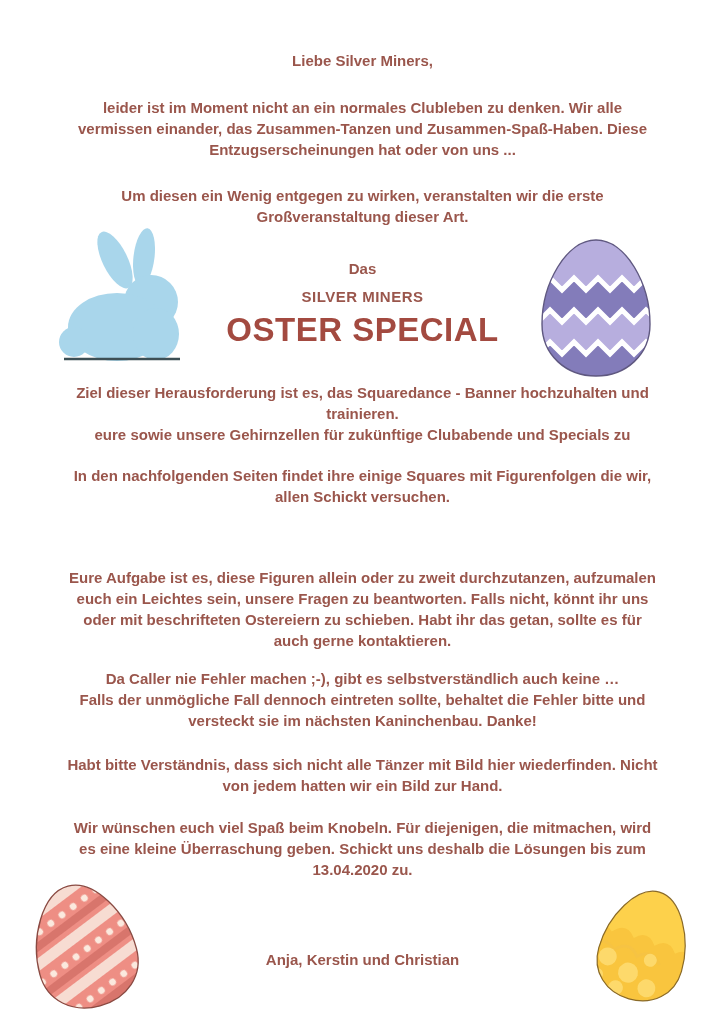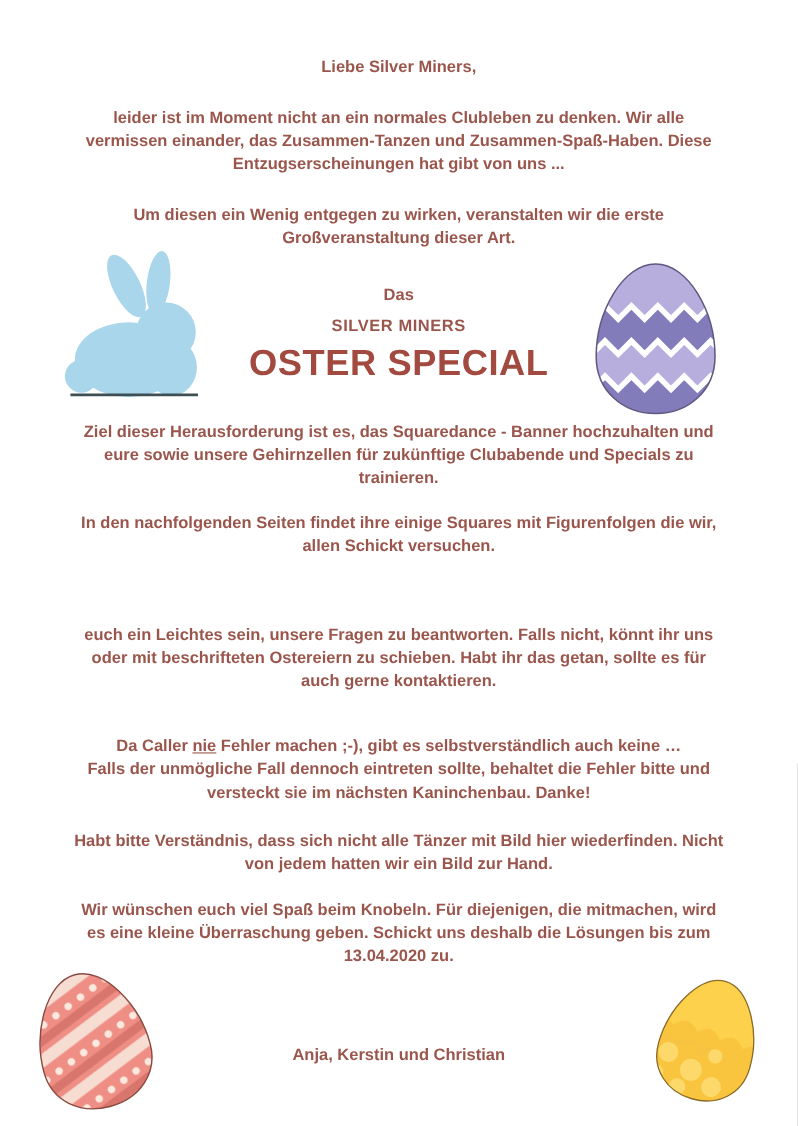--- a/index.html
+++ b/index.html
@@ -16,21 +16,21 @@
     position:absolute;left:0;width:725px;
     text-align:center;
     font-size:15px;line-height:21px;
   }
   .line{white-space:nowrap;}
   .event-title{
     font-size:33px;line-height:38px;
     color:#a34a40;letter-spacing:.5px;
   }
   .club-name{letter-spacing:.5px;}
-  .u{text-decoration:underline;}
+  .u{}
   .deco{position:absolute;}
 
   
   .pos-greeting{top:50px}
   .pos-p1{top:97px}
   .pos-p2{top:185px}
   .pos-das{top:258px}
   .pos-club{top:286px}
   .pos-title{top:311px}
   .pos-p3{top:382px}
@@ -120,21 +120,21 @@
     </g>
   </svg>
 
   <div class="tb pos-greeting">
     <div class="line">Liebe Silver Miners,</div>
   </div>
 
   <div class="tb pos-p1">
     <div class="line">leider ist im Moment nicht an ein normales Clubleben zu denken. Wir alle</div>
     <div class="line">vermissen einander, das Zusammen-Tanzen und Zusammen-Spaß-Haben. Diese</div>
-    <div class="line">Entzugserscheinungen hat gibt von uns ...</div>
+    <div class="line">Entzugserscheinungen hat oder von uns ...</div>
   </div>
 
   <div class="tb pos-p2">
     <div class="line">Um diesen ein Wenig entgegen zu wirken, veranstalten wir die erste</div>
     <div class="line">Großveranstaltung dieser Art.</div>
   </div>
 
   <div class="tb pos-das">
     <div class="line">Das</div>
   </div>
@@ -142,30 +142,31 @@
   <div class="tb pos-club club-name">
     <div class="line">SILVER MINERS</div>
   </div>
 
   <div class="tb pos-title event-title">
     <div class="line">OSTER SPECIAL</div>
   </div>
 
   <div class="tb pos-p3">
     <div class="line">Ziel dieser Herausforderung ist es, das Squaredance - Banner hochzuhalten und</div>
+    <div class="line">trainieren.</div>
     <div class="line">eure sowie unsere Gehirnzellen für zukünftige Clubabende und Specials zu</div>
-    <div class="line">trainieren.</div>
   </div>
 
   <div class="tb pos-p4">
     <div class="line">In den nachfolgenden Seiten findet ihre einige Squares mit Figurenfolgen die wir,</div>
     <div class="line">allen Schickt versuchen.</div>
   </div>
 
   <div class="tb pos-p5">
+    <div class="line">Eure Aufgabe ist es, diese Figuren allein oder zu zweit durchzutanzen, aufzumalen</div>
     <div class="line">euch ein Leichtes sein, unsere Fragen zu beantworten. Falls nicht, könnt ihr uns</div>
     <div class="line">oder mit beschrifteten Ostereiern zu schieben. Habt ihr das getan, sollte es für</div>
     <div class="line">auch gerne kontaktieren.</div>
   </div>
 
   <div class="tb pos-p6">
     <div class="line"><span>Da Caller </span><span class="u">nie</span><span> Fehler machen ;-), gibt es selbstverständlich auch keine …</span></div>
     <div class="line">Falls der unmögliche Fall dennoch eintreten sollte, behaltet die Fehler bitte und</div>
     <div class="line">versteckt sie im nächsten Kaninchenbau. Danke!</div>
   </div>

